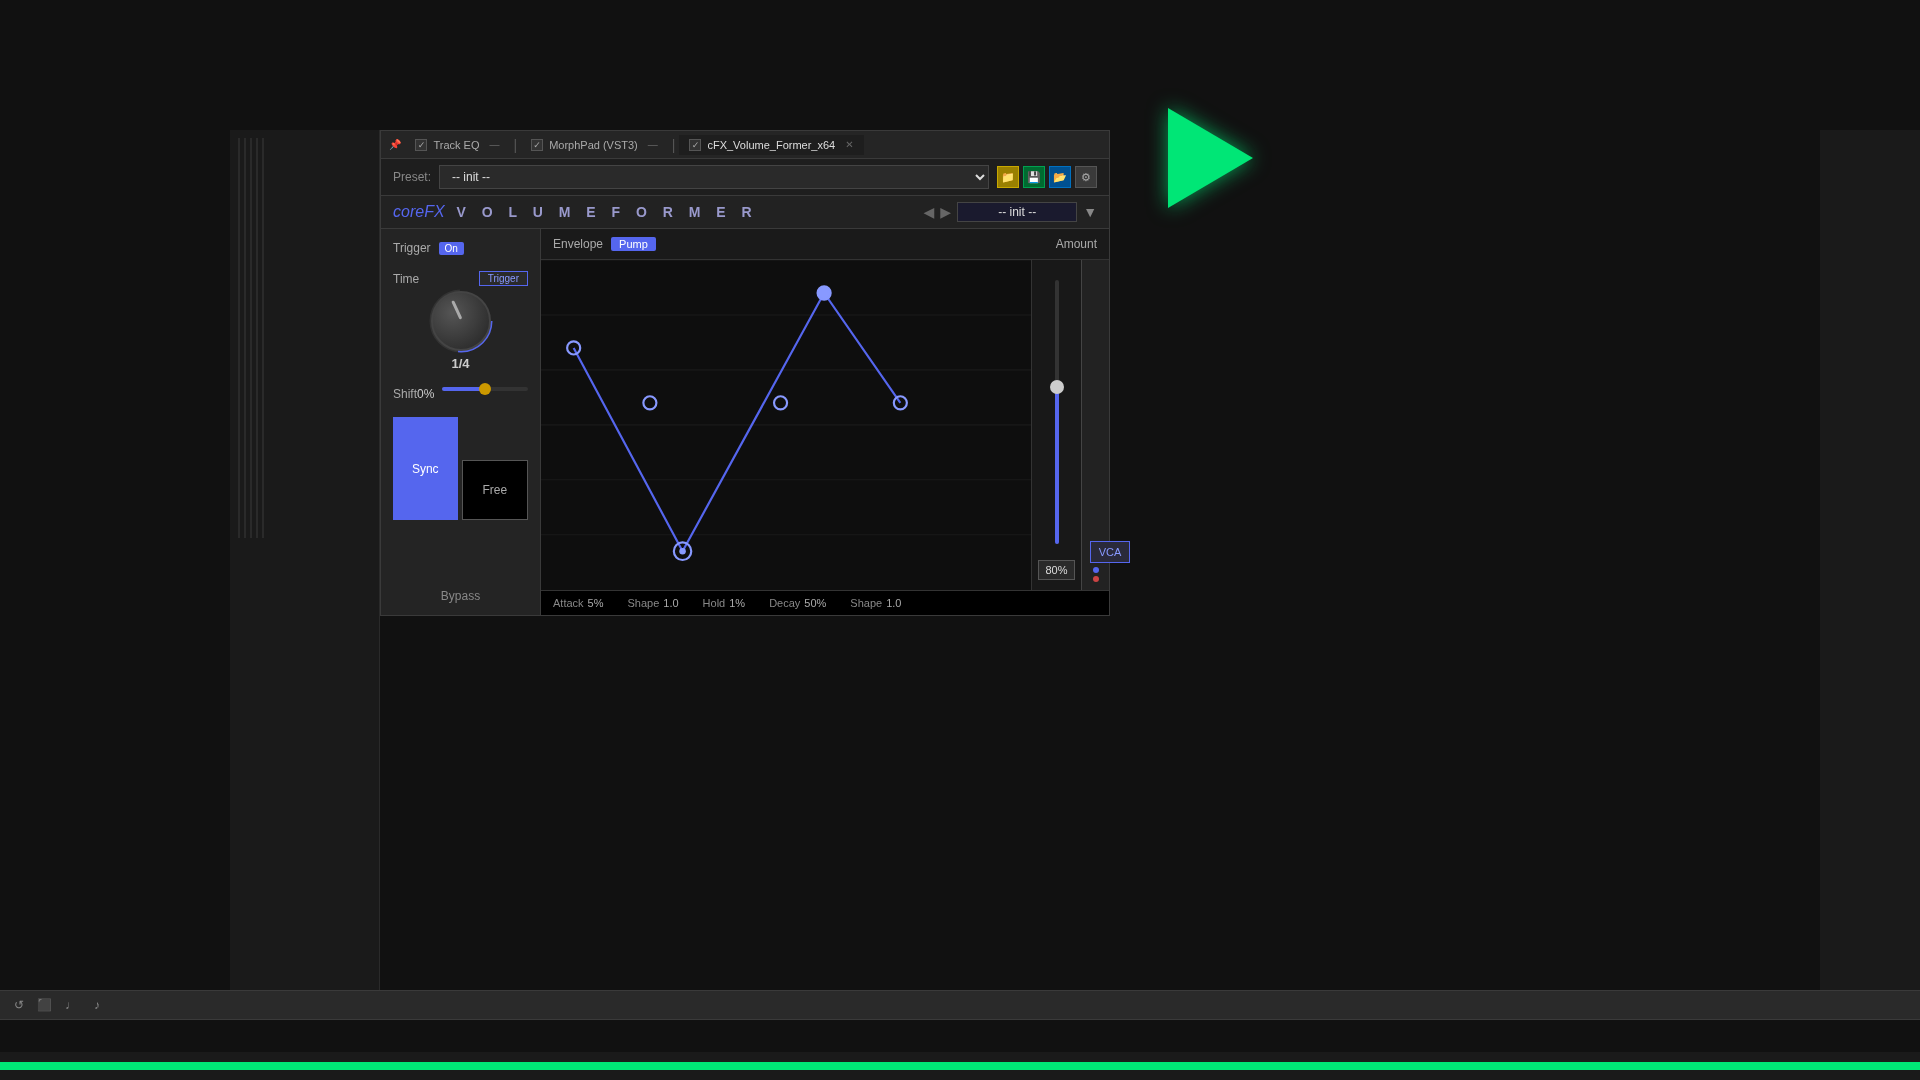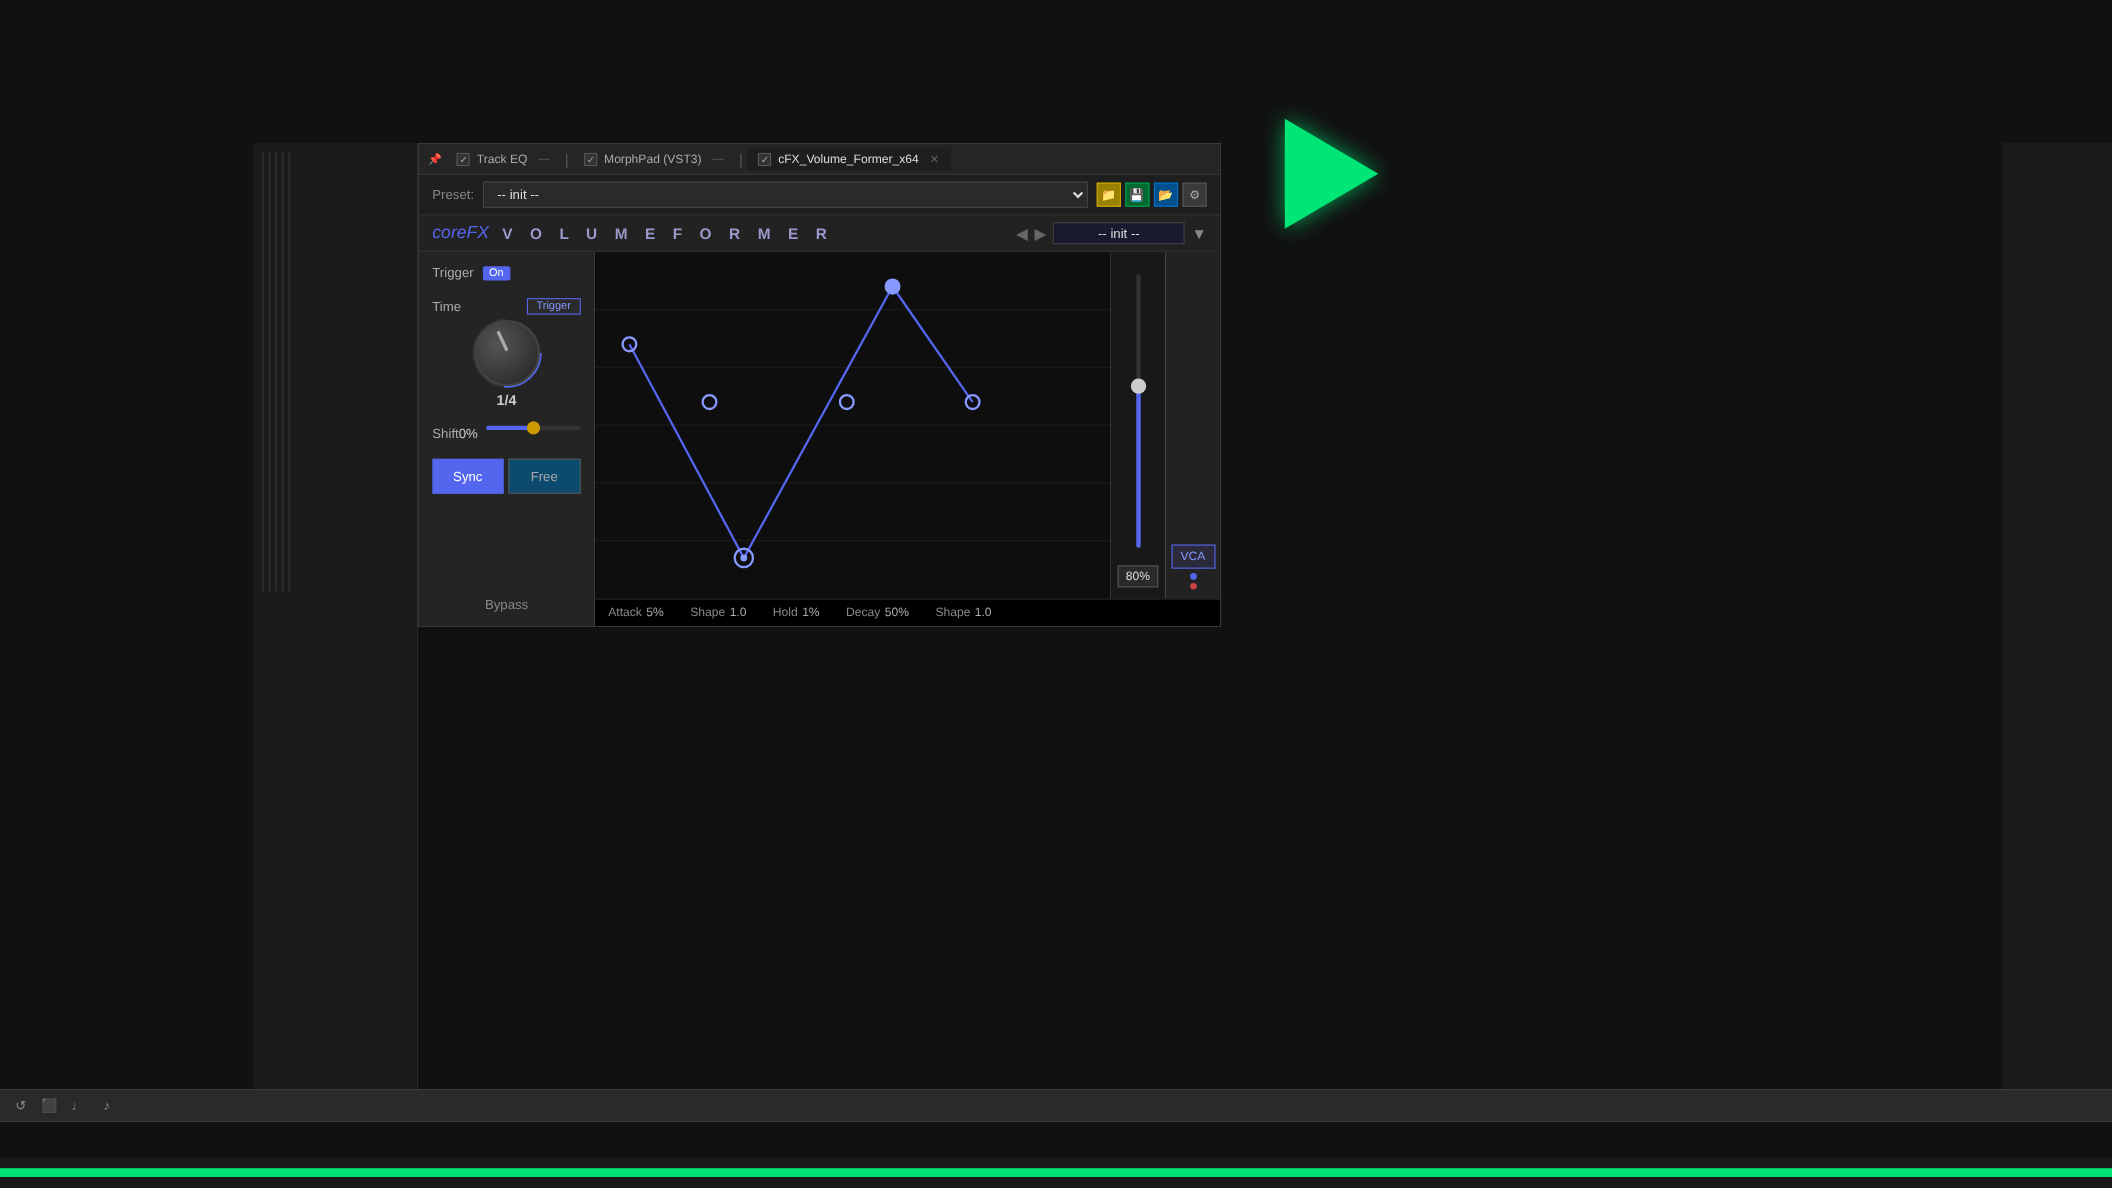--- a/index.html
+++ b/index.html
@@ -325,27 +325,28 @@
       padding: 6px 0;
       background: #5566ee;
       border: none;
       color: #fff;
       font-size: 12px;
       cursor: pointer;
       text-align: center;
     }
     .free-btn {
       flex: 1;
-      padding: 8px 0;
-      background: #0c4a6e;
+      padding: 22px 0;
+      background: #000000;
       border: 1px solid #555;
       color: #aaa;
       font-size: 12px;
       cursor: pointer;
       text-align: center;
+      margin-top: 43px;
     }
 
     
     .bypass-section {
       display: flex;
       align-items: center;
       justify-content: center;
       margin-top: auto;
     }
     .bypass-label { color: #888; font-size: 12px; }
@@ -455,25 +456,24 @@
       gap: 24px;
     }
     .info-item { display: flex; gap: 4px; }
     .info-key { color: #888; }
     .info-val { color: #aaa; }
 
     
     .vca-section {
       display: flex;
       flex-direction: column;
-      align-items: center;
       padding: 8px;
       background: #222;
       border-left: 1px solid #444;
-      width: 50px;
+      width: 28px;
       justify-content: flex-end;
     }
     .vca-btn {
       background: #2a2a3a;
       border: 1px solid #5566ee;
       color: #8899ff;
       font-size: 11px;
       padding: 4px 6px;
       cursor: pointer;
       width: 40px;
@@ -676,20 +676,25 @@
       </div>
 
       <div class="bypass-section">
         <span class="bypass-label">Bypass</span>
       </div>
 
     </div>
 
     <div class="right-panel">
 
+      <div class="envelope-header">
+        <span class="envelope-label">Envelope</span>
+        <span class="pump-badge">Pump</span>
+        <span class="amount-label">Amount</span>
+      </div>
 
       <div class="envelope-area">
 
         <div class="envelope-canvas">
           <svg class="envelope-svg" viewBox="0 0 450 300" preserveAspectRatio="none">
 
             <line x1="0" y1="0" x2="450" y2="0" stroke="#1a1a1a" stroke-width="1"></line>
             <line x1="0" y1="50" x2="450" y2="50" stroke="#1a1a1a" stroke-width="1"></line>
             <line x1="0" y1="100" x2="450" y2="100" stroke="#1a1a1a" stroke-width="1"></line>
             <line x1="0" y1="150" x2="450" y2="150" stroke="#1a1a1a" stroke-width="1"></line>

